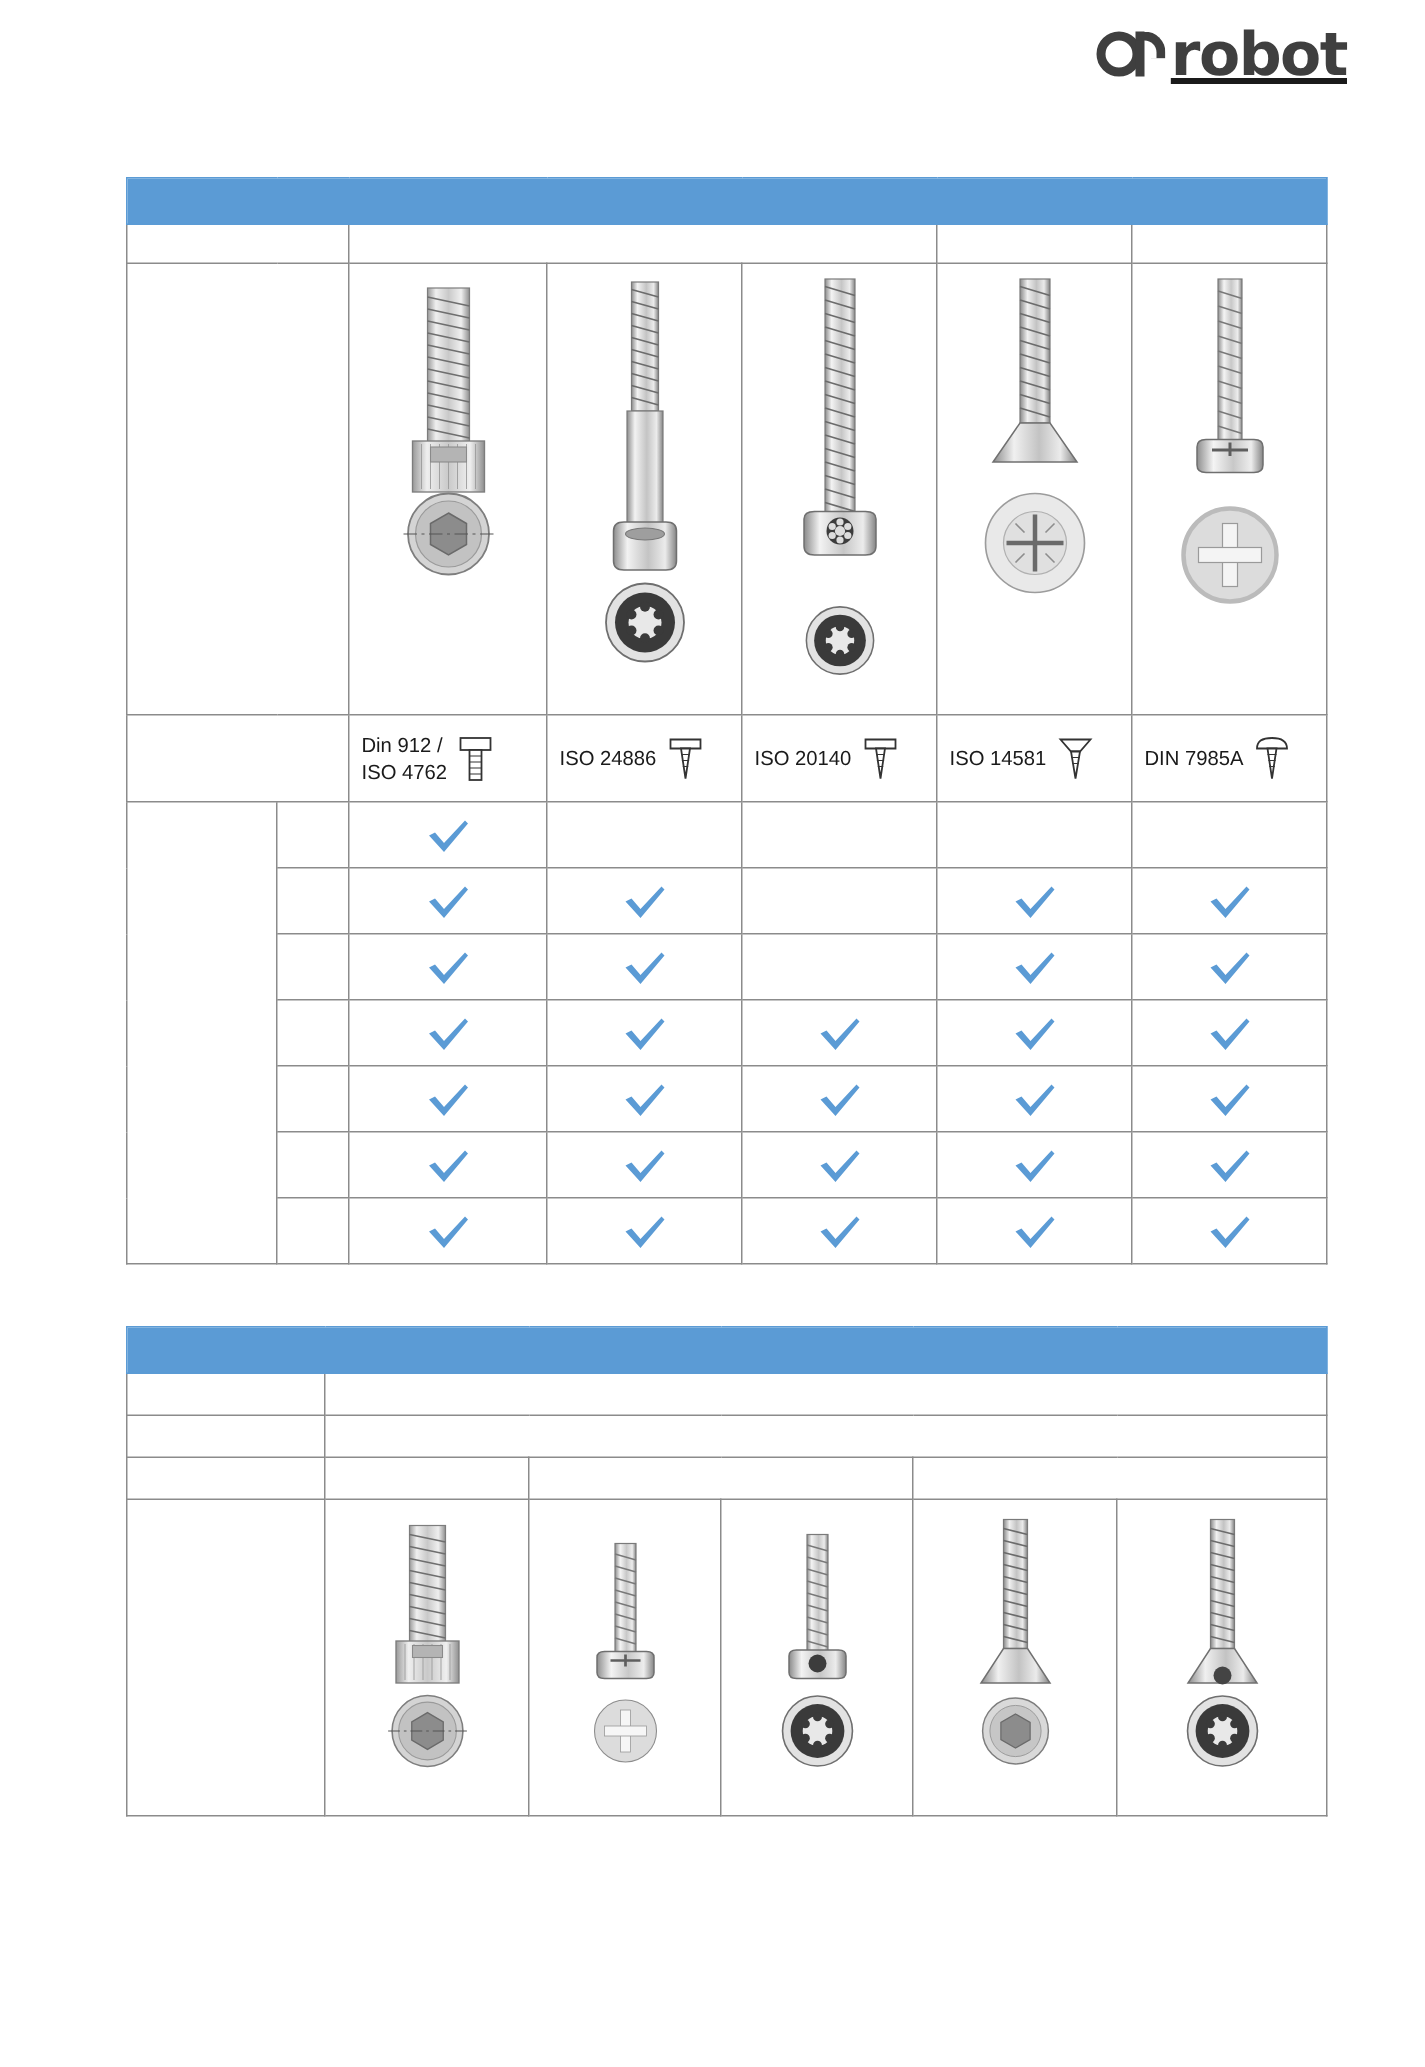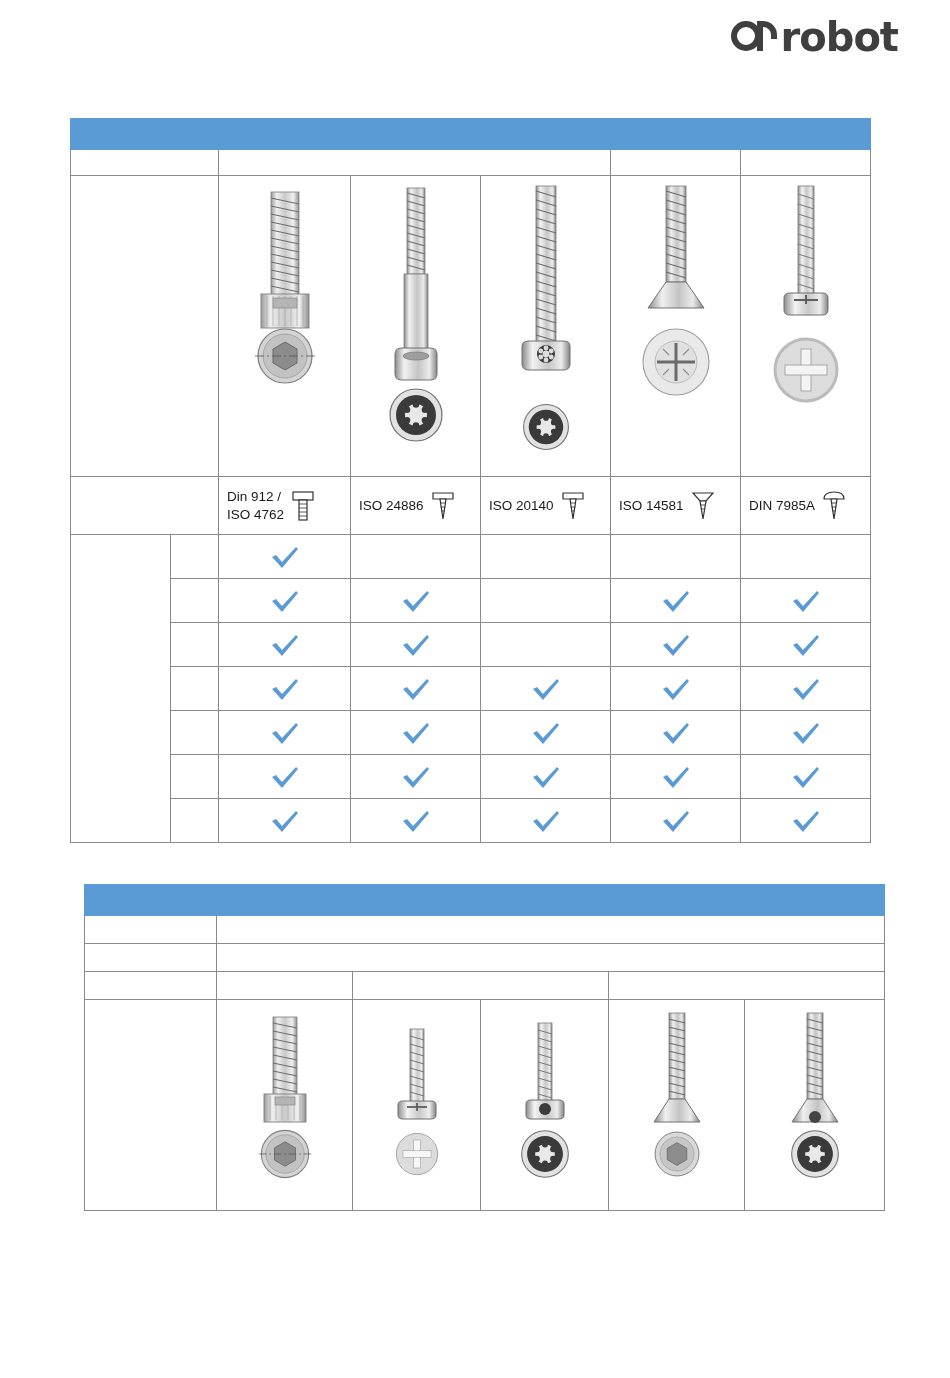--- a/index.html
+++ b/index.html
@@ -24,20 +24,21 @@
     width: 950px;
     height: 78px;
   }
   .logo {
     position: absolute;
     right: 52px;
     top: 14px;
     display: flex;
     align-items: flex-start;
     gap: 4px;
+    text-decoration: underline;
   }
   .logo-mark {
     position: relative;
     width: 46px;
     height: 46px;
   }
   .logo-mark .o-ring {
     position: absolute;
     left: 0;
     top: 7px;
@@ -87,21 +88,21 @@
     vertical-align: middle;
     font-size: 13px;
   }
   .band-row td {
     background: #5b9bd5;
     border: 1px solid #5b9bd5;
     height: 30px;
   }
 
   #table-one {
-    left: 70px;
+    left: 84px;
     top: 118px;
     width: 800px;
     padding-left: 24px;
   }
   #table-two {
     left: 84px;
     top: 884px;
     width: 800px;
   }
 

